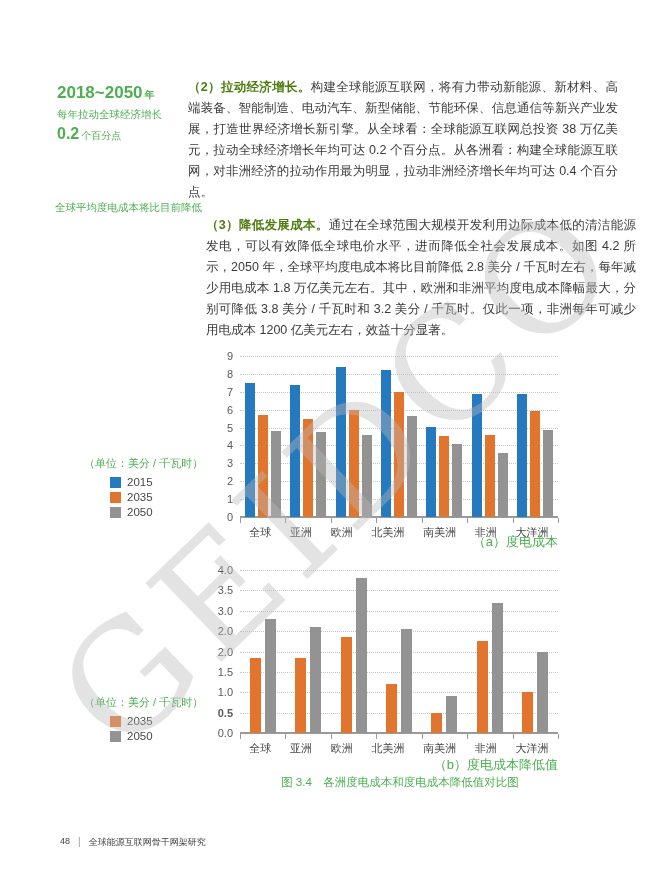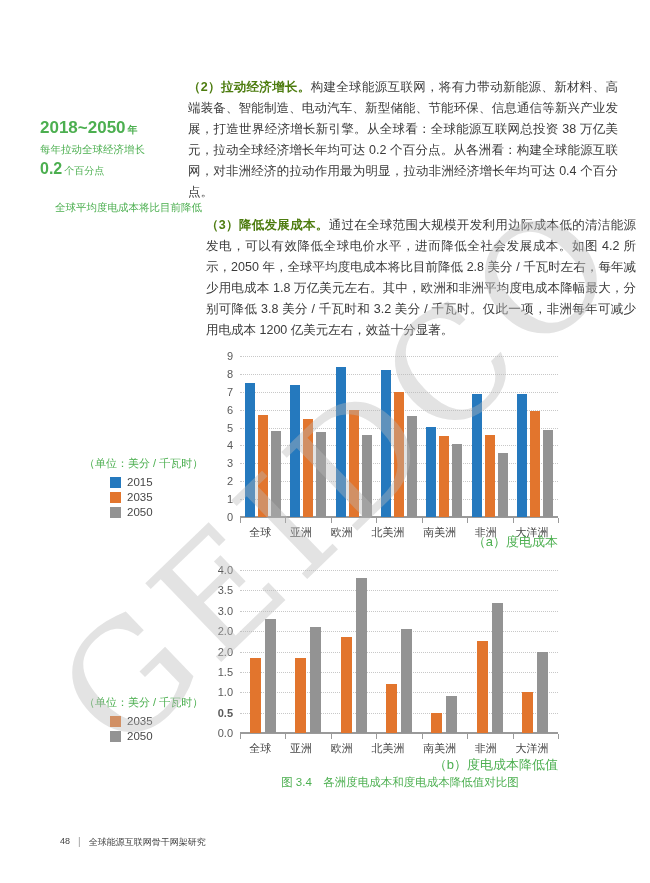--- a/index.html
+++ b/index.html
@@ -50,21 +50,21 @@
   
   .footer{position:absolute;left:60px;top:836px;display:flex;
           font-size:9px;color:#3f3f3f;z-index:2;}
   .footer .divider{color:#9a9a9a;margin:0 8px;font-size:10px;}
 </style>
 </head>
 <body>
 
 <div class="watermark">GEIDCO</div>
 
-<div class="side-note" style="left:40px;top:83px;margin-top:35px;">
+<div class="side-note" style="left:57px;top:83px;">
   <div>
     <span class="side-big">2018~2050</span><span class="side-big-sm">年</span>
   </div>
   <div class="side-small">每年拉动全球经济增长</div>
   <div style="margin-top:3px;">
     <span class="side-big" style="font-size:16px;">0.2</span><span class="side-big-sm" style="font-weight:normal;">个百分点</span>
   </div>
 </div>
 
 <div class="side-note" style="left:55px;top:200px;">

